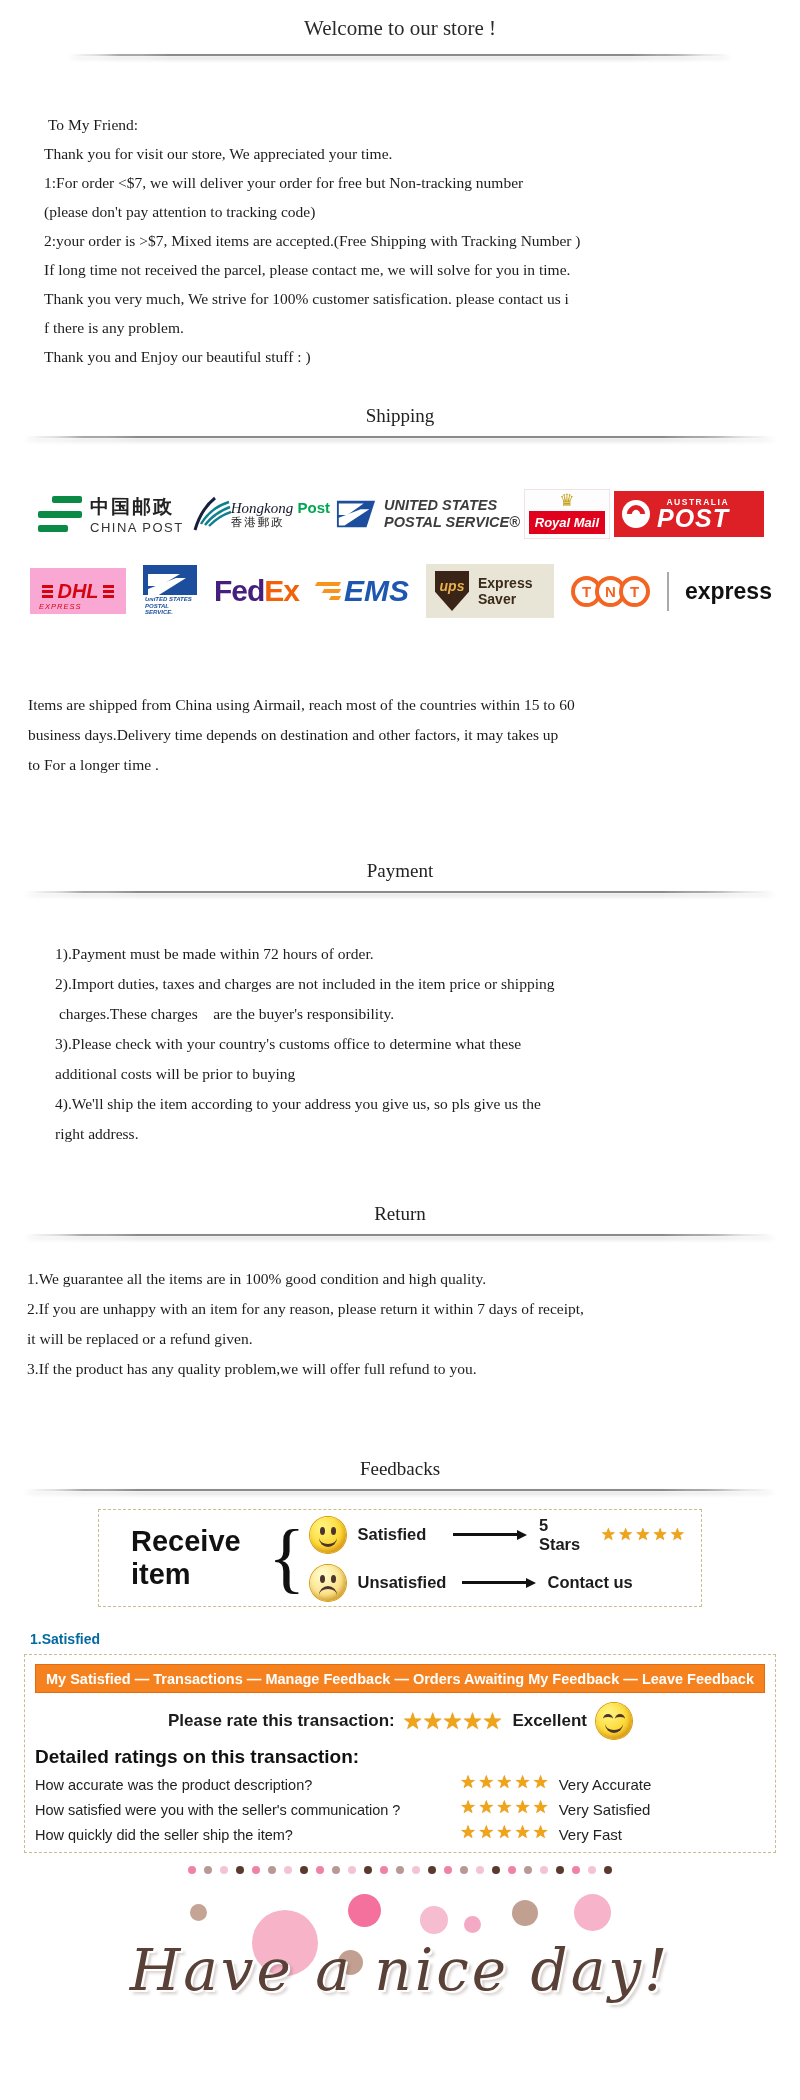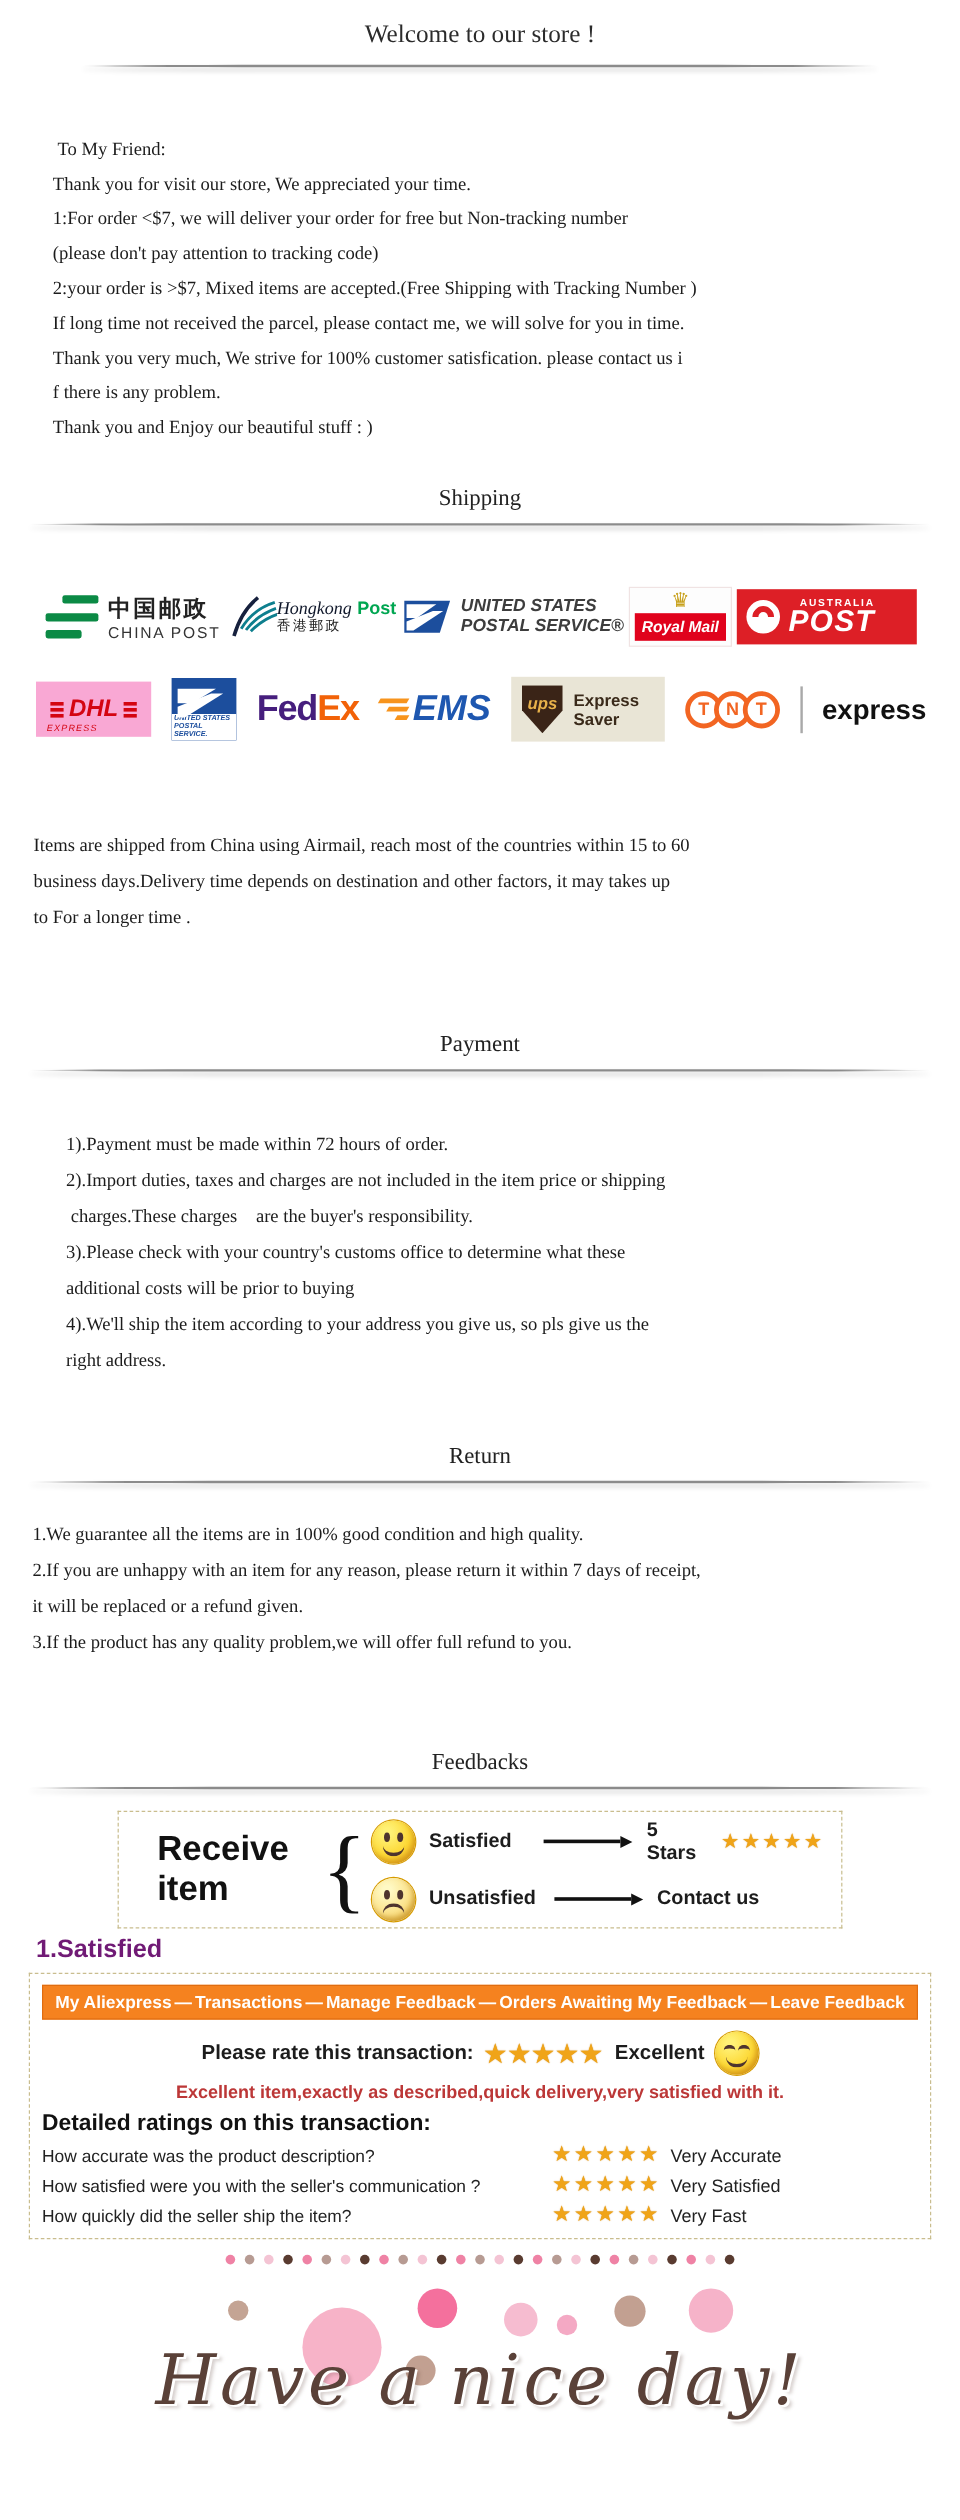--- a/index.html
+++ b/index.html
@@ -115,21 +115,21 @@
     background:radial-gradient(circle at 35% 28%,#fff176 10%,#fdd835 55%,#f9a825);
     box-shadow:inset -2px -3px 4px rgba(170,110,0,.45),0 0 0 1px #d69b00;}
   .smiley .e{position:absolute;top:10px;width:5px;height:8px;border-radius:50%;background:#4e342e;}
   .smiley .e.l{left:10px;} .smiley .e.r{right:10px;}
   .smiley .m{position:absolute;left:9px;bottom:6px;width:18px;height:9px;border-bottom:3px solid #4e342e;border-radius:0 0 18px 18px;}
   .smiley.sad{background:radial-gradient(circle at 35% 28%,#fff9c4 10%,#fbe28a 55%,#e8b63c);}
   .smiley.sad .m{border-bottom:none;border-top:3px solid #4e342e;border-radius:18px 18px 0 0;bottom:3px;}
   .smiley.laugh .e{background:transparent;width:10px;height:7px;border-top:3px solid #4e342e;border-radius:10px 10px 0 0;top:11px;}
   .smiley.laugh .e.l{left:7px;} .smiley.laugh .e.r{right:7px;}
 
-  .sat-heading{margin:6px 0 0 30px;font-size:21px;font-weight:700;color:#701a75;}
+  .sat-heading{margin:24px 0 0 30px;font-size:14px;font-weight:700;color:#0369a1;}
 
   .fb-box{width:730px;margin:7px auto 0;border:1px dashed #c9bd8e;padding:9px 10px;}
   .fb-menu{height:27px;background:#f5821f;border:1px solid #df6c10;display:flex;align-items:center;
     justify-content:space-between;padding:0 10px;color:#fff;font-weight:700;font-size:14.5px;}
   .fb-menu .menu-item{cursor:pointer;white-space:nowrap;}
   .fb-rate{display:flex;align-items:center;justify-content:center;gap:9px;margin-top:10px;font-size:17px;font-weight:600;}
   .fb-note{text-align:center;font-size:15.5px;font-weight:600;margin-top:7px;color:#111;}
   .fb-comment{text-align:center;font-size:15px;font-weight:700;color:#bc3737;margin-top:6px;}
   .fb-detail-heading{font-size:19px;font-weight:700;margin-top:7px;color:#111;}
   .fb-rating-row{display:flex;align-items:flex-end;margin-top:3px;font-size:14.5px;color:#222;}
@@ -338,41 +338,40 @@
         </div>
       <div class="r-result">Contact us</div>
     </div>
   </div>
 </div>
 
 <div class="sat-heading sans">1.Satisfied</div>
 
 <div class="fb-box sans">
   <div class="fb-menu">
-    <span class="menu-item">My Aliexpress</span>
+    <span class="menu-item">My Satisfied</span>
     <span class="menu-sep">—</span>
     <span class="menu-item">Transactions</span>
     <span class="menu-sep">—</span>
     <span class="menu-item">Manage Feedback</span>
     <span class="menu-sep">—</span>
     <span class="menu-item">Orders Awaiting My Feedback</span>
     <span class="menu-sep">—</span>
     <span class="menu-item">Leave Feedback</span>
   </div>
   <div class="fb-rate">
     <span>Please rate this transaction:</span>
     <span class="stars s20">★★★★★</span>
     <span>Excellent</span>
     <div class="smiley laugh">
         <span class="e l"></span>
         <span class="e r"></span>
         <span class="m"></span>
       </div>
   </div>
-  <div class="fb-comment">Excellent item,exactly as described,quick delivery,very satisfied with it.</div>
   <div class="fb-detail-heading">Detailed ratings on this transaction:</div>
   <div class="fb-rating-row">
     <span class="q">How accurate was the product description?</span>
     <span class="stars s18">★★★★★</span>
     <span class="ans">Very Accurate</span>
   </div>
   <div class="fb-rating-row">
     <span class="q">How satisfied were you with the seller's communication ?</span>
     <span class="stars s18">★★★★★</span>
     <span class="ans">Very Satisfied</span>

